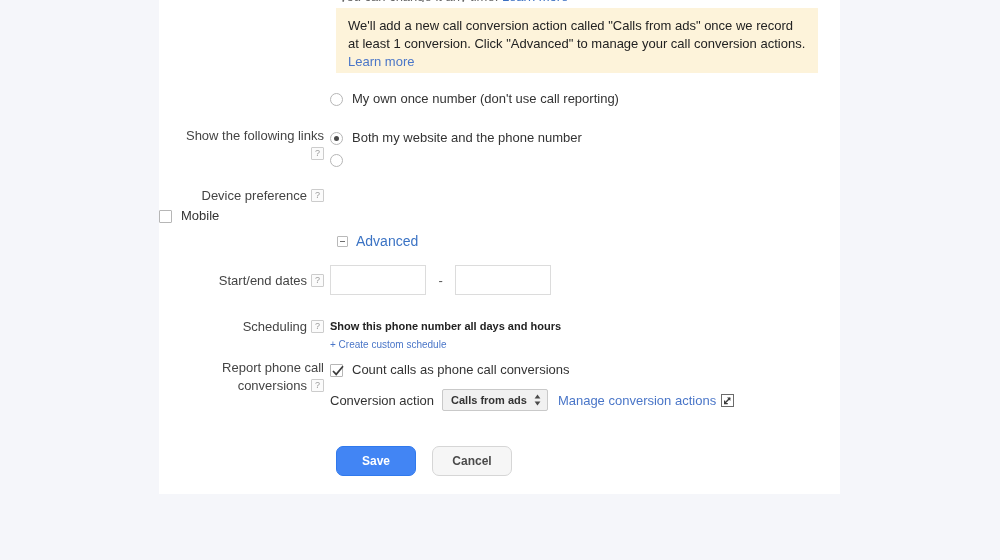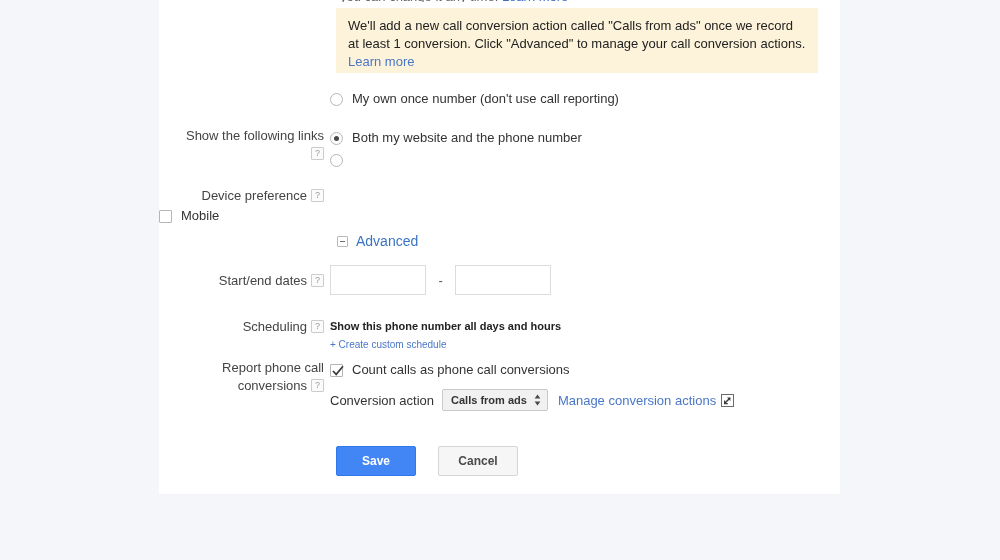--- a/index.html
+++ b/index.html
@@ -279,42 +279,42 @@
   
   .btn-bar {
     position: absolute;
     left: 177px;
     top: 446px;
     display: flex;
     align-items: center;
   }
   .btn {
     height: 30px;
-    border-radius: 2px;
+    border-radius: 7px;
     font-size: 12px;
     font-weight: bold;
     font-family: "Liberation Sans", sans-serif;
     cursor: pointer;
     box-sizing: border-box;
     display: inline-flex;
     align-items: center;
     justify-content: center;
   }
   .btn-primary {
     width: 80px;
     background: #4285f4;
     border: 1px solid #3079ed;
     color: #ffffff;
   }
   .btn-secondary {
     width: 80px;
     background: #f6f6f6;
     border: 1px solid #d6d6d6;
     color: #4b4b4b;
-    margin-left: 22px;
+    margin-left: 16px;
   }
 </style>
 </head>
 <body>
 
 <div class="page">
   <div class="card">
 
     <div class="clipped-row">
       <div class="clip-text">

